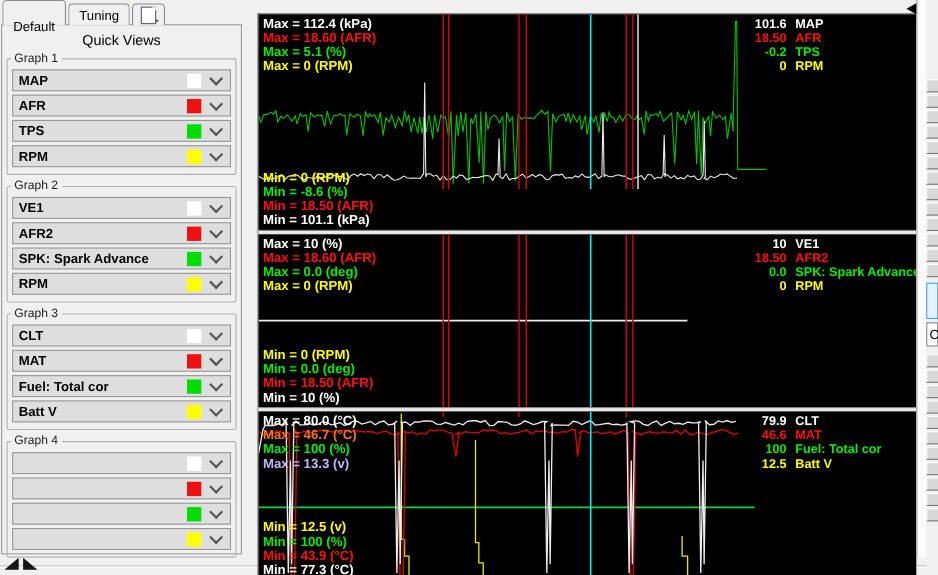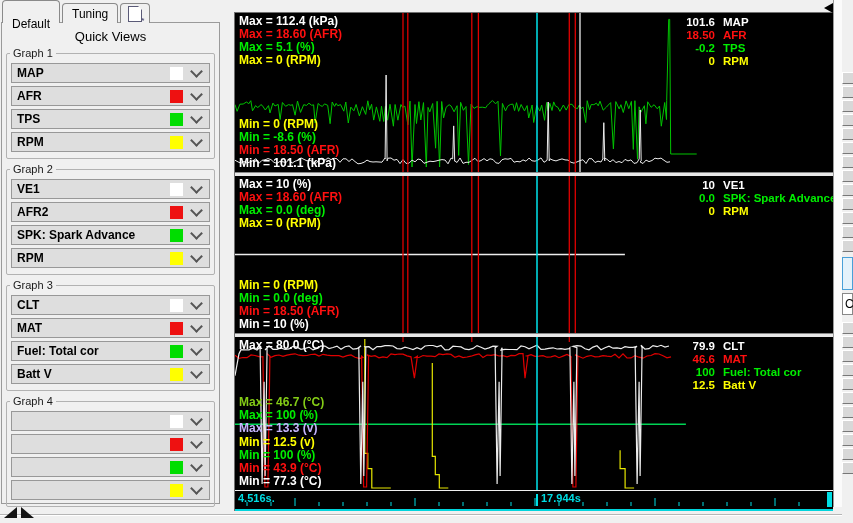--- a/index.html
+++ b/index.html
@@ -179,21 +179,21 @@
           <div class="qrow">
             <span class="qlabel"></span>
             <span class="swatch" style="background: rgb(255, 255, 0);"></span>
             <span class="chev"></span>
           </div>
         </fieldset>
       </div>
   </div>
 
   <div class="graph-stack">
-    <div class="gpanel" id="gp1" style="height:159px">
+    <div class="gpanel" id="gp1" style="height:196px">
         <svg width="598" height="159">
           <polyline points="0.0,91.6 2.1,98.3 4.9,91.2 8.2,91.0 11.7,88.9 13.6,90.9 15.8,87.7 17.5,97.8 20.6,92.6 22.2,94.4 24.1,93.7 25.8,91.6 27.3,92.5 30.3,97.0 33.5,92.6 35.0,99.9 37.9,90.1 40.0,93.0 43.2,91.4 45.1,106.6 47.4,89.5 50.6,93.3 53.6,91.6 55.9,92.3 57.5,91.6 60.1,102.2 62.5,88.0 65.5,99.4 68.7,91.7 71.5,92.4 73.9,90.2 76.7,92.3 78.6,91.8 80.1,109.9 83.1,90.5 85.3,92.5 87.4,93.4 89.5,90.9 92.7,92.3 95.1,110.7 97.2,89.0 99.6,93.4 101.1,90.4 102.8,92.7 105.5,91.6 108.8,98.2 110.8,89.0 113.3,110.0 115.8,94.1 118.9,97.8 121.1,91.5 124.4,102.9 127.4,93.7 130.7,101.4 132.8,87.8 134.6,97.0 136.6,91.3 138.7,107.1 141.4,93.9 144.8,108.3 146.5,93.2 148.7,108.5 150.4,93.4 152.6,107.2 155.0,91.3 158.4,113.2 160.1,91.5 162.9,107.2 165.9,91.5 167.5,94.3 169.9,93.2 172.9,111.8 175.0,88.1 177.0,154.0 180.0,91.5 181.5,110.5 183.9,88.7 185.8,107.0 188.5,89.6 191.3,154.0 193.0,94.4 194.8,98.9 197.7,90.5 200.6,135.2 202.1,88.3 204.6,154.0 206.7,88.5 208.6,104.9 211.1,94.3 214.1,91.7 216.1,93.0 219.1,98.8 222.1,92.7 223.7,142.4 225.6,89.3 228.4,97.3 231.0,93.5 233.5,151.5 236.0,91.2 239.1,95.4 242.0,93.6 244.1,94.4 247.4,94.2 250.7,94.8 252.3,92.4 254.0,90.7 257.4,87.5 260.6,90.8 263.0,88.2 265.5,143.0 267.4,90.4 270.5,97.9 272.7,93.2 275.3,91.5 277.9,91.1 279.6,97.6 281.5,89.7 283.6,98.3 286.1,91.5 289.5,97.9 292.1,92.6 293.7,105.0 297.1,92.0 298.7,109.5 301.7,92.5 304.8,98.1 306.7,92.1 309.6,107.3 311.6,89.5 313.1,98.0 314.8,90.2 317.0,97.5 318.7,88.9 320.4,93.0 322.9,94.3 324.9,98.3 328.4,92.0 331.2,97.1 334.0,91.3 337.1,91.3 339.2,94.4 342.4,95.7 344.2,92.1 346.2,95.5 348.1,94.1 350.7,109.5 352.2,87.7 354.5,96.9 356.2,91.5 358.9,91.7 361.4,90.1 363.2,92.8 365.0,88.2 368.2,97.2 371.4,94.1 373.3,92.0 375.7,89.6 378.4,135.9 380.8,88.6 384.2,95.9 385.9,91.7 388.3,99.5 391.1,87.9 393.8,95.7 396.4,88.4 398.3,136.4 399.9,87.7 402.5,146.2 404.1,93.8 405.9,99.2 409.4,92.7 410.9,110.8 412.7,88.8 416.1,94.3 419.1,91.7 422.3,95.8 424.5,93.0 426.3,113.2 429.7,89.5 431.5,106.5 431.7,87.5 433.7,6.4 434.7,6.4 435.7,141.0 461.7,141.0" fill="none" stroke="#00c400" stroke-width="1"></polyline>
           <polyline points="0.0,147.2 3.0,148.9 6.0,150.2 9.0,148.5 12.0,150.1 15.0,148.9 18.0,147.7 21.0,145.7 24.0,150.3 27.0,147.3 30.0,146.8 33.0,145.6 36.0,146.6 39.0,149.4 42.0,150.3 45.0,148.4 48.0,148.8 51.0,149.6 54.0,146.4 57.0,150.2 60.0,148.2 63.0,147.3 66.0,144.9 69.0,146.4 72.0,147.9 75.0,147.1 78.0,148.9 81.0,150.5 84.0,146.7 87.0,145.0 90.0,147.2 93.0,144.9 96.0,146.6 99.0,145.2 102.0,145.8 105.0,149.3 108.0,145.8 111.0,145.8 114.0,148.5 117.0,145.9 120.0,148.6 123.0,150.8 126.0,150.4 129.0,149.3 132.0,147.1 135.0,148.6 138.0,149.0 141.0,148.8 144.0,149.0 147.0,149.2 150.0,145.0 150.1,145.9 151.1,62.0 152.1,147.9 153.0,145.2 156.0,145.0 159.0,147.2 162.0,146.4 165.0,150.6 168.0,146.6 171.0,150.4 174.0,150.2 177.0,147.1 180.0,148.8 183.0,146.0 186.0,146.8 189.0,150.3 192.0,149.2 195.0,148.2 198.0,148.6 201.0,148.0 204.0,147.2 207.0,146.6 210.0,147.0 213.0,150.8 216.0,145.1 217.7,145.9 218.7,112.9 219.7,147.9 219.0,147.3 222.0,149.5 225.0,145.0 228.0,150.4 231.0,149.3 234.0,149.3 237.0,147.3 240.0,145.3 243.0,148.6 246.0,147.6 249.0,145.6 252.0,147.8 255.0,145.8 258.0,146.5 261.0,149.9 264.0,150.4 267.0,146.7 270.0,145.8 273.0,146.2 276.0,145.3 279.0,149.2 282.0,148.4 285.0,148.9 288.0,146.9 291.0,148.2 294.0,145.1 297.0,147.8 300.0,148.2 303.0,147.0 306.0,144.9 309.0,149.3 312.0,147.3 312.2,145.9 313.2,89.0 314.2,147.9 315.0,145.8 318.0,147.2 321.0,147.9 324.0,146.8 327.0,145.9 330.0,146.9 333.0,147.1 336.0,149.3 339.0,150.1 342.0,148.9 345.0,147.6 348.0,146.7 351.0,150.5 354.0,145.6 357.0,145.8 360.0,149.5 363.0,148.2 366.0,149.0 367.8,145.9 368.8,109.7 369.8,147.9 369.0,144.9 372.0,146.3 375.0,148.9 378.0,146.7 381.0,149.5 384.0,148.5 387.0,149.7 390.0,146.4 393.0,147.9 396.0,146.9 399.0,150.4 402.0,149.7 404.2,145.9 405.2,97.0 406.2,147.9 405.0,148.9 408.0,150.5 411.0,147.1 414.0,148.6 417.0,147.5 420.0,145.2 423.0,145.8 426.0,145.1 429.0,147.3 432.0,149.3 435.0,148.8" fill="none" stroke="#ececec" stroke-width="1"></polyline>
           <polyline points="168.0,0.0 168.0,159.0" fill="none" stroke="#e00000" stroke-width="1.3"></polyline>
           <polyline points="172.8,0.0 172.8,159.0" fill="none" stroke="#e00000" stroke-width="1.3"></polyline>
           <polyline points="236.8,0.0 236.8,159.0" fill="none" stroke="#e00000" stroke-width="1.3"></polyline>
           <polyline points="243.4,0.0 243.4,159.0" fill="none" stroke="#e00000" stroke-width="1.3"></polyline>
           <polyline points="334.3,0.0 334.3,159.0" fill="none" stroke="#e00000" stroke-width="1.3"></polyline>
           <polyline points="340.3,0.0 340.3,159.0" fill="none" stroke="#e00000" stroke-width="1.3"></polyline>
           <polyline points="345.0,0.0 345.0,159.0" fill="none" stroke="#ececec" stroke-width="1.3"></polyline>
@@ -237,41 +237,42 @@
           <div class="lbl" style="color: rgb(255, 255, 0);">Max = 0 (RPM)</div>
         </div>
         <div class="lblblock minb">
           <div class="lbl" style="color: rgb(255, 255, 0);">Min = 0 (RPM)</div>
           <div class="lbl" style="color: rgb(0, 238, 0);">Min = 0.0 (deg)</div>
           <div class="lbl" style="color: rgb(255, 16, 16);">Min = 18.50 (AFR)</div>
           <div class="lbl" style="color: rgb(255, 255, 255);">Min = 10 (%)</div>
         </div>
         <div class="vals">
           <div class="vrow" style="color: rgb(255, 255, 255);"><span class="vv">10</span><span class="vn">VE1</span></div>
+          <div class="vrow" style="color: rgb(255, 16, 16);"><span class="vv">18.50</span><span class="vn">AFR2</span></div>
           <div class="vrow" style="color: rgb(0, 238, 0);"><span class="vv">0.0</span><span class="vn">SPK: Spark Advance</span></div>
           <div class="vrow" style="color: rgb(255, 255, 0);"><span class="vv">0</span><span class="vn">RPM</span></div>
         </div>
       </div>
     <div class="gsep"></div>
     <div class="gpanel" id="gp3" style="height:153px">
         <svg width="598" height="153">
           <polyline points="0.0,87.2 450.9,87.2" fill="none" stroke="#00d455" stroke-width="1.5"></polyline>
           <polyline points="129.8,2.0 129.8,116.3 132.8,116.3 132.8,131.6 136.8,131.6 136.8,151.0 155.8,151.0" fill="none" stroke="#e6e600" stroke-width="1.2"></polyline>
           <polyline points="197.3,26.0 197.3,119.3 200.3,119.3 200.3,137.7 204.3,137.7 204.3,151.0 213.3,151.0" fill="none" stroke="#e6e600" stroke-width="1.2"></polyline>
           <polyline points="385.1,113.2 385.1,131.6 390.1,131.6 390.1,151.0 399.1,151.0" fill="none" stroke="#e6e600" stroke-width="1.2"></polyline>
           <polyline points="0.0,18.2 4.0,21.3 8.0,20.5 12.0,20.7 16.0,17.9 20.0,18.5 24.0,19.6 28.0,19.8 27.9,19.1 29.9,150.0 32.9,150.0 34.9,19.1 32.0,16.6 36.0,20.4 40.0,18.7 44.0,18.0 48.0,19.4 52.0,18.1 56.0,17.3 60.0,16.8 64.0,18.2 68.0,18.7 72.0,18.5 76.0,17.5 80.0,17.1 84.0,19.1 88.0,17.3 92.0,18.2 96.0,18.6 100.0,18.5 104.0,18.7 108.0,20.1 112.0,18.7 116.0,17.9 120.0,20.2 124.0,21.4 128.0,20.5 126.6,19.1 128.6,150.0 131.6,150.0 133.6,19.1 132.0,17.7 136.0,19.4 140.0,18.7 144.0,20.9 148.0,19.8 152.0,20.6 156.0,16.8 160.0,17.6 164.0,17.0 168.0,17.1 172.0,18.9 176.0,19.8 179.4,41.1 182.4,19.1 180.0,20.6 184.0,20.5 188.0,18.5 192.0,19.1 196.0,19.1 200.0,19.7 204.0,16.9 208.0,17.6 212.0,16.9 216.0,17.4 220.0,20.4 224.0,19.0 228.0,20.6 232.0,20.0 236.0,19.2 240.0,17.9 244.0,16.9 248.0,20.5 252.0,18.0 256.0,18.4 260.0,17.7 264.0,19.0 268.0,18.6 272.0,19.9 276.0,18.4 280.0,18.7 284.0,16.7 288.0,16.7 290.0,41.1 293.0,19.1 292.0,18.9 296.0,17.6 300.0,19.4 304.0,19.2 308.0,18.6 312.0,20.2 316.0,19.8 320.0,18.6 324.0,20.7 328.0,19.1 332.0,17.4 336.0,19.6 335.9,19.1 337.9,150.0 340.9,150.0 342.9,19.1 340.0,17.9 344.0,19.5 348.0,21.2 352.0,19.3 356.0,18.5 360.0,19.8 364.0,19.7 368.0,18.6 372.0,19.2 376.0,19.7 380.0,17.3 384.0,20.9 388.0,16.8 392.0,21.0 396.0,20.9 400.0,18.6 404.0,20.2 408.0,21.2 412.0,19.0 416.0,18.5 420.0,16.6 424.0,17.0 428.0,18.8 432.0,20.8 436.0,19.8" fill="none" stroke="#e00000" stroke-width="1.2"></polyline>
           <polyline points="0.0,38.7 4.0,16.7 6.0,12.7 10.0,12.8 14.0,12.8 18.0,11.2 22.0,13.0 26.0,9.2 25.1,10.7 27.1,147.0 29.1,44.7 30.1,139.0 32.1,10.7 30.0,13.0 34.0,8.8 38.0,12.3 42.0,12.3 46.0,11.0 50.0,12.5 54.0,11.9 58.0,9.3 62.0,10.1 66.0,12.3 70.0,11.5 74.0,10.1 78.0,12.9 82.0,11.4 86.0,8.9 90.0,9.1 94.0,11.5 98.0,10.5 102.0,9.1 106.0,12.2 110.0,9.7 114.0,8.8 118.0,12.2 122.0,11.7 126.0,8.7 123.8,10.7 125.8,147.0 127.8,44.7 128.8,139.0 130.8,10.7 130.0,9.9 134.0,9.7 138.0,12.7 142.0,9.5 146.0,9.7 150.0,8.7 154.0,8.7 158.0,9.0 162.0,11.6 166.0,11.8 170.0,10.1 174.0,11.3 178.0,12.5 182.0,10.7 186.0,12.2 190.0,9.0 194.0,8.5 198.0,8.5 202.0,9.8 206.0,8.4 210.0,12.9 214.0,12.7 218.0,9.2 222.0,9.5 226.0,9.9 230.0,12.2 234.0,12.6 238.0,11.4 242.0,8.6 246.0,10.3 250.0,12.0 254.0,10.9 258.0,9.2 262.0,9.3 260.1,10.7 262.1,147.0 264.1,44.7 265.1,139.0 267.1,10.7 266.0,12.9 270.0,12.3 274.0,12.5 278.0,12.5 282.0,12.7 286.0,9.0 290.0,9.7 294.0,11.9 298.0,10.0 302.0,8.3 306.0,12.4 310.0,12.1 314.0,11.3 318.0,10.8 322.0,12.0 326.0,11.7 330.0,12.4 334.0,11.7 334.9,10.7 336.9,147.0 338.9,44.7 339.9,139.0 341.9,10.7 338.0,9.4 342.0,8.6 346.0,9.1 350.0,11.8 354.0,12.8 358.0,10.1 362.0,8.8 366.0,12.7 370.0,10.7 374.0,9.1 378.0,11.2 382.0,10.8 386.0,11.7 390.0,9.7 394.0,10.3 398.0,10.4 402.0,9.2 400.1,10.7 402.1,147.0 404.1,44.7 405.1,139.0 407.1,10.7 406.0,8.2 410.0,12.1 414.0,11.7 418.0,8.6 422.0,9.7 426.0,8.3 430.0,10.0 434.0,9.0" fill="none" stroke="#ececec" stroke-width="1.2"></polyline>
           <polyline points="168.0,0.0 168.0,5.0" fill="none" stroke="#e00000" stroke-width="1.2"></polyline>
           <polyline points="236.8,0.0 236.8,5.0" fill="none" stroke="#e00000" stroke-width="1.2"></polyline>
           <polyline points="334.3,0.0 334.3,5.0" fill="none" stroke="#e00000" stroke-width="1.2"></polyline>
           <polyline points="302.0,0.0 302.0,153.0" fill="none" stroke="#00e6ee" stroke-width="1.5"></polyline>
         </svg>
         <div class="lblblock maxb">
           <div class="lbl" style="color: rgb(255, 255, 255);">Max = 80.0 (°C)</div>
-          <div class="lbl" style="color: #84cc16; margin-top: 44px;">Max = 46.7 (°C)</div>
+          <div class="lbl" style="color: #f97316;">Max = 46.7 (°C)</div>
           <div class="lbl" style="color: rgb(0, 238, 0);">Max = 100 (%)</div>
           <div class="lbl" style="color: #c4b5fd;">Max = 13.3 (v)</div>
         </div>
         <div class="lblblock minb">
           <div class="lbl" style="color: rgb(255, 255, 0);">Min = 12.5 (v)</div>
           <div class="lbl" style="color: rgb(0, 238, 0);">Min = 100 (%)</div>
           <div class="lbl" style="color: rgb(255, 16, 16);">Min = 43.9 (°C)</div>
           <div class="lbl" style="color: rgb(255, 255, 255);">Min = 77.3 (°C)</div>
         </div>
         <div class="vals">

